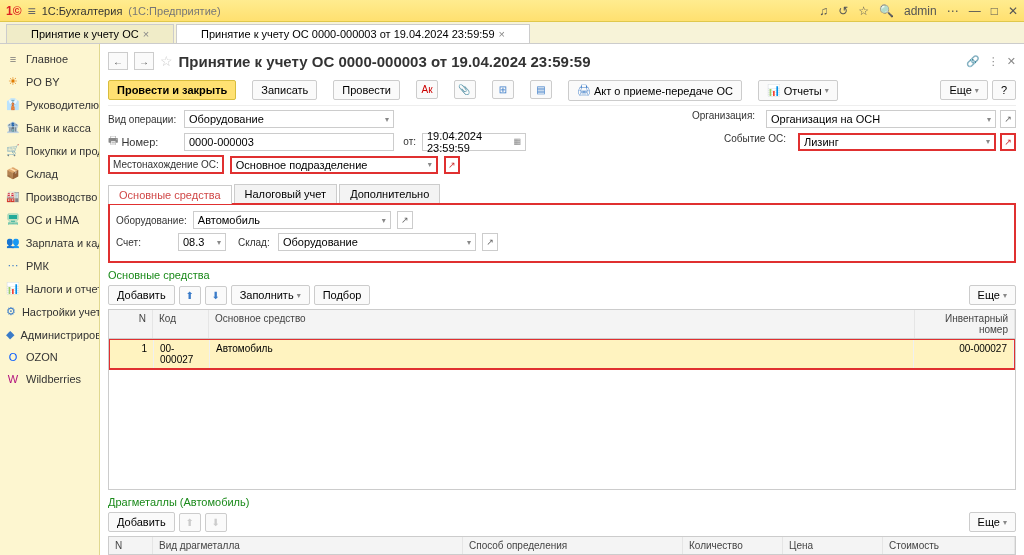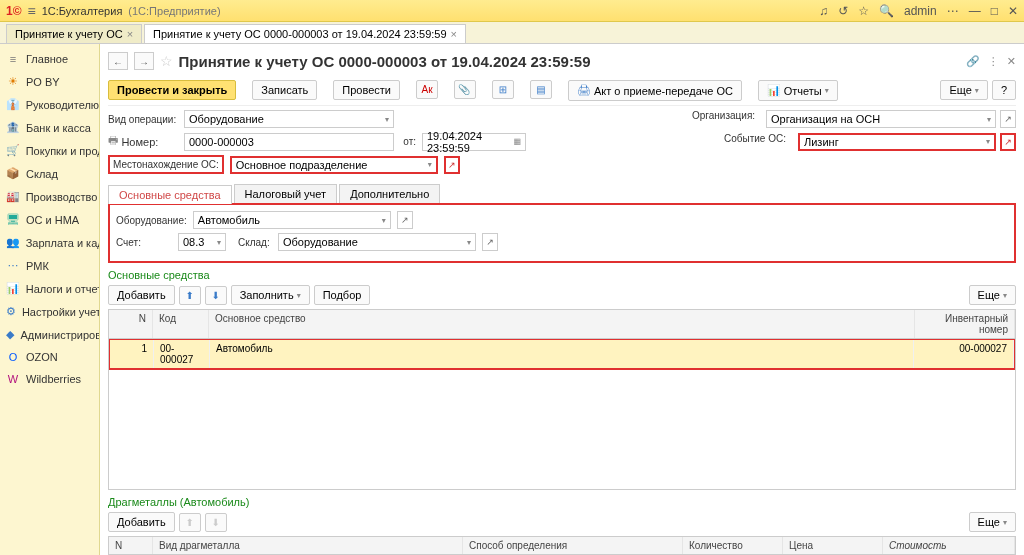--- a/index.html
+++ b/index.html
@@ -8,21 +8,21 @@
   
   .topbar { height: 22px; background: linear-gradient(#ffec8f,#ffe070); display: flex; align-items: center; padding: 0 6px; color: #333; border-bottom: 1px solid #e0c84c; }
   .topbar .left { display: flex; align-items: center; gap: 6px; flex: 1; }
   .topbar .right { display: flex; align-items: center; gap: 10px; color: #555; }
   .topbar .right span { cursor: pointer; font-size: 12px; }
   .logo-1c { font-weight: bold; color: #d22; font-size: 12px; }
   .burger { font-size: 14px; color: #666; cursor: pointer; }
 
   
   .doc-tabs { height: 22px; background: #f7f3d8; display: flex; align-items: flex-end; padding-left: 6px; border-bottom: 1px solid #ccc; }
-  .doc-tab { background: #fff; border: 1px solid #ccc; border-bottom: none; padding: 3px 8px; margin-right: 2px; font-size: 10px; display: flex; align-items: center; gap: 4px; }
+  .doc-tab { background: #fff; border: 1px solid #ccc; border-bottom: none; padding: 3px 24px; margin-right: 2px; font-size: 10px; display: flex; align-items: center; gap: 4px; }
   .doc-tab.inactive { background: #f0ecc8; }
   .doc-tab .x { color: #888; cursor: pointer; }
 
   .workspace { display: flex; height: calc(555px - 44px); }
 
   
   .sidebar { width: 100px; background: #fdf6d0; border-right: 1px solid #e0d890; overflow: hidden; padding-top: 4px; }
   .side-item { display: flex; align-items: center; gap: 6px; padding: 5px 6px; color: #333; cursor: pointer; white-space: nowrap; font-size: 10px; }
   .side-item .ic { width: 14px; text-align: center; font-size: 11px; }
 
@@ -69,21 +69,21 @@
 
   .c-n { width:44px; text-align:right;}
   .c-kod { width:56px;}
   .c-name { flex:1;}
   .c-inv { width:100px; text-align:right;}
   .c2-n { width:44px;}
   .c2-vid { width:310px;}
   .c2-sp { width:220px;}
   .c2-kol { width:100px;}
   .c2-cena { width:100px;}
-  .c2-st { flex:1;font-style:italic;}
+  .c2-st { flex:1;}
 </style>
 </head>
 <body>
 
 <div class="topbar">
   <div class="left">
     <span class="logo-1c">1©</span>
     <span class="burger">≡</span>
     <span>1С:Бухгалтерия</span>
     <span style="color:#777">(1С:Предприятие)</span>

